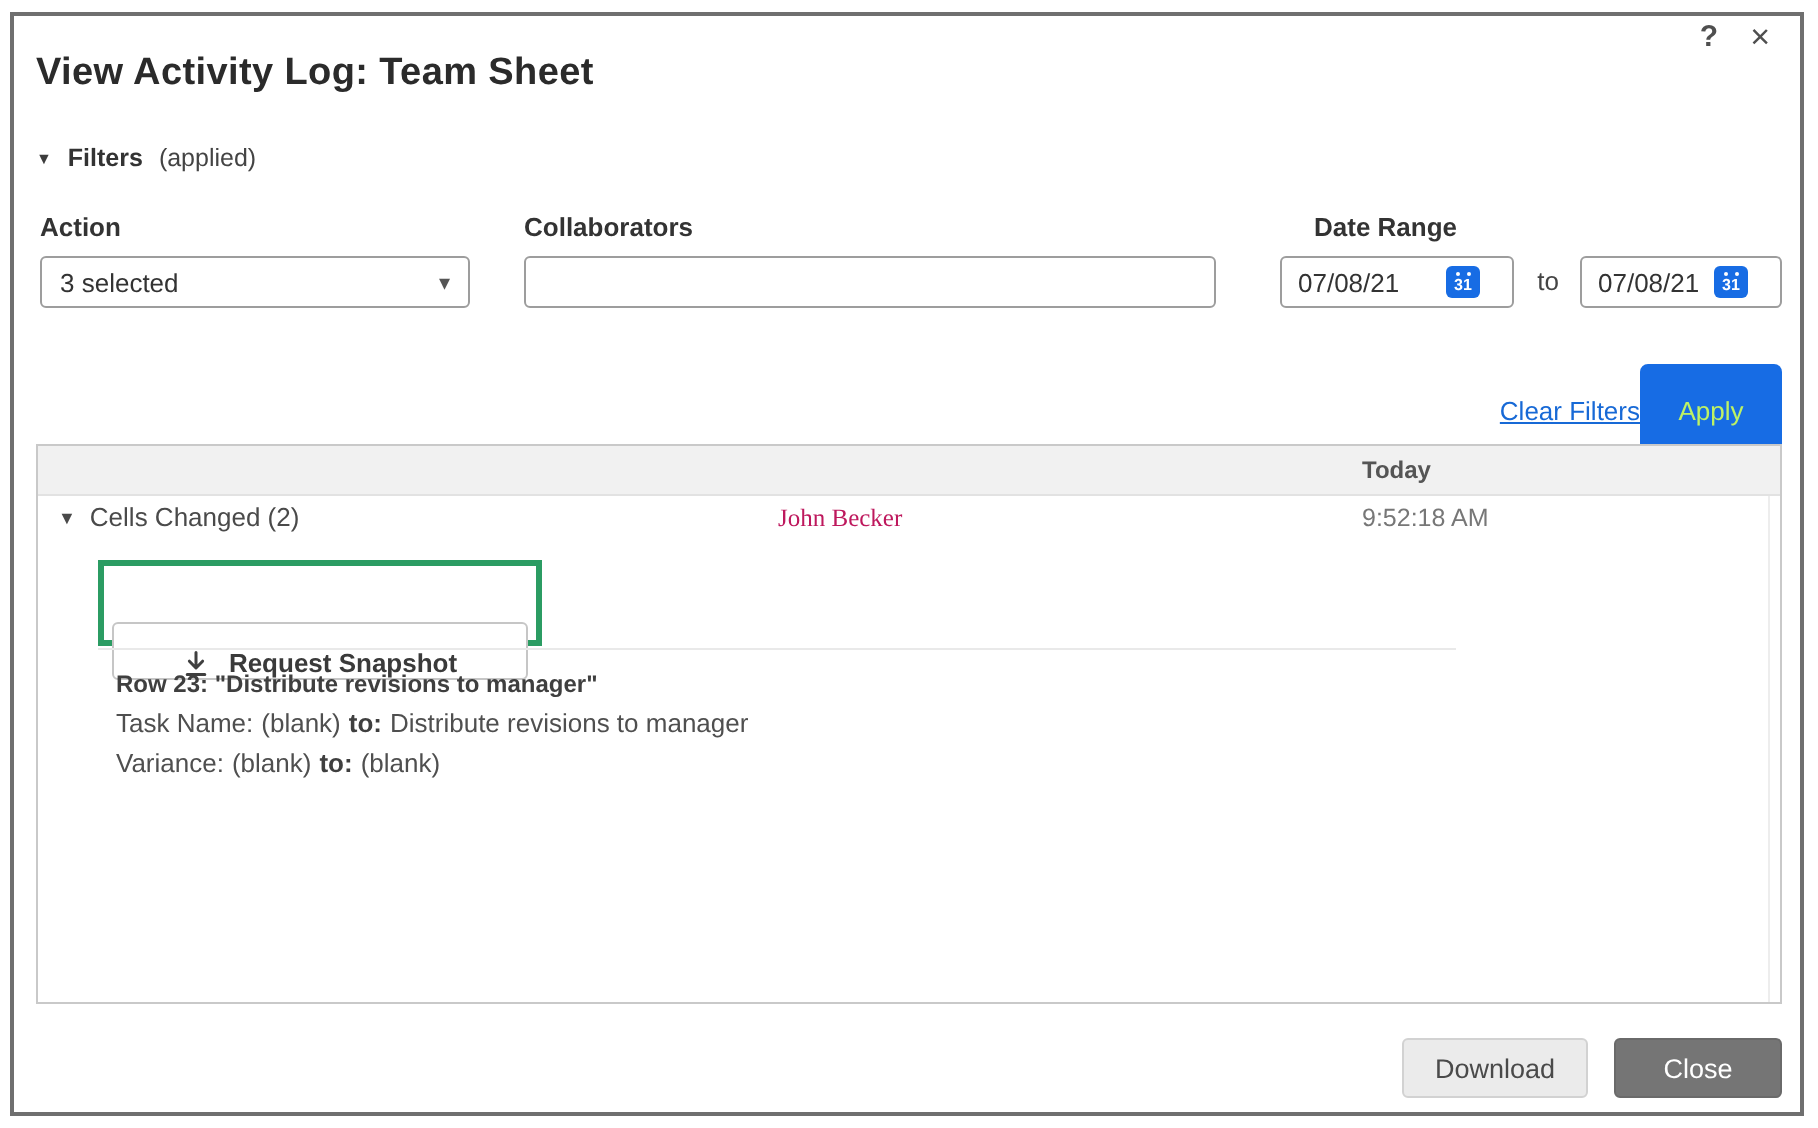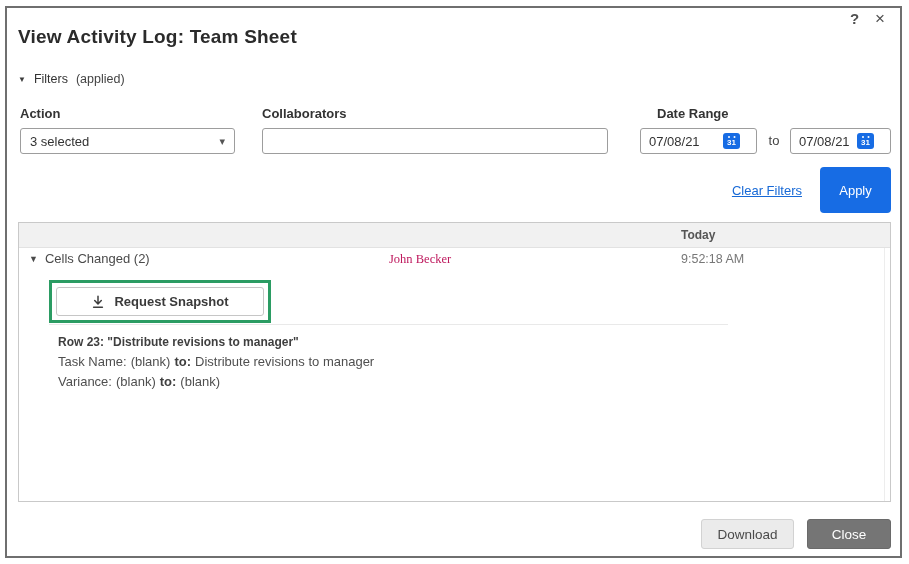--- a/index.html
+++ b/index.html
@@ -10,59 +10,59 @@
   
   .win-icons { position:absolute; top:2px; right:15px; display:flex; gap:16px; align-items:center; color:#4f4f4f; }
   .help-glyph { font-size:15px; font-weight:bold; cursor:pointer; }
   .close-glyph { font-size:17px; cursor:pointer; line-height:1; }
 
   .page-title { position:absolute; left:11px; top:18px; font-size:19px; font-weight:bold; color:#2b2b2b; letter-spacing:.2px; }
 
   
   .filters-toggle { position:absolute; left:11px; top:64px; display:flex; align-items:center; gap:8px; cursor:pointer; }
   .tri { font-size:8px; color:#3c3c3c; }
-  .filters-label { font-size:12.5px; font-weight:normal; color:#333; }
+  .filters-label { font-size:12.5px; font-weight:bold; color:#333; }
   .filters-status { font-size:12.5px; color:#444; }
 
   .field-label { position:absolute; top:98px; font-size:13px; font-weight:bold; color:#333; }
   .lbl-action { left:13px; }
   .lbl-collab { left:255px; }
   .lbl-dates { left:650px; }
 
   .inp { position:absolute; top:120px; height:26px; background:#fff; border:1px solid #9d9d9d; border-radius:3px; font-size:13px; color:#333; }
   .select-box { left:13px; width:215px; display:flex; align-items:center; justify-content:space-between; padding:0 9px; cursor:pointer; }
   .caret { font-size:11px; color:#555; }
   .collab-input { left:255px; width:346px; padding:0 8px; outline:none; font-family:"Liberation Sans", sans-serif; }
   .date-box { display:flex; align-items:center; justify-content:space-between; padding:0 16px 0 8px; cursor:text; }
   .date-from { left:633px; width:117px; }
   .date-to { left:783px; width:101px; }
   .to-label { position:absolute; top:125px; left:756px; width:22px; text-align:center; font-size:13px; color:#444; }
 
   .cal-icon { position:relative; width:17px; height:16px; background:#176CE4; border-radius:3px; display:flex; align-items:flex-end; justify-content:center; cursor:pointer; flex:0 0 auto; }
   .cal-icon::before { content:""; position:absolute; top:2.5px; left:4.5px; width:2.5px; height:2.5px; border-radius:50%; background:#fff; box-shadow:5.5px 0 0 #fff; }
   .cal-num { font-size:8px; font-weight:bold; color:#fff; line-height:1; margin-bottom:2.5px; }
 
-  .filter-actions { position:absolute; top:167px; right:9px; height:30px; display:flex; align-items:center; gap:18px; }
+  .filter-actions { position:absolute; top:182px; right:9px; height:30px; display:flex; align-items:center; }
   .clear-link { font-size:13px; color:#1769D6; text-decoration:underline; cursor:pointer; }
-  .apply-btn { min-width:71px; height:46px; background:#176CE4; color:#ffffff; border:none; border-radius:4px; font-size:13px; font-family:"Liberation Sans", sans-serif; padding:16px 16px; cursor:pointer; }
+  .apply-btn { min-width:71px; height:46px; background:#176CE4; color:#bef264; border:none; border-radius:4px; font-size:13px; font-family:"Liberation Sans", sans-serif; padding:16px 16px; cursor:pointer; }
 
   
   .log-panel { position:absolute; left:11px; top:214px; width:873px; height:280px; border:1px solid #c9c9c9; background:#fff; }
   .log-header { position:relative; height:25px; background:#f1f1f1; border-bottom:1px solid #e2e2e2; }
   .day-header { position:absolute; left:662px; top:5px; font-size:12px; font-weight:bold; color:#555; }
   .scroll-track { position:absolute; top:25px; bottom:0; right:0; width:6px; border-left:1px solid #ededed; background:#fff; }
 
   .entry-toggle { position:absolute; left:10px; top:28px; display:flex; align-items:center; gap:7px; cursor:pointer; }
   .entry-tri { font-size:9px; color:#4a4a4a; }
   .entry-title { font-size:13px; color:#4a4a4a; }
   .entry-user { position:absolute; left:370px; top:29px; font-size:12.5px; color:#be185d;font-family:Liberation Serif, serif; }
   .entry-time { position:absolute; left:662px; top:29px; font-size:12.5px; color:#777; }
 
   .highlight-box { position:absolute; left:30px; top:57px; width:222px; height:43px; border:3px solid #2B9C63; padding:4px; }
-  .snapshot-btn { width:100%; height:100%; display:flex; align-items:center; justify-content:center; gap:9px; background:#fff; border:1px solid #c6c6c6; border-radius:3px; font-size:13px; font-weight:bold; color:#3a3a3a; font-family:"Liberation Sans", sans-serif; cursor:pointer; }
+  .snapshot-btn { width:100%; height:100%; display:flex; align-items:flex-end; justify-content:center; gap:9px; background:#fff; border:1px solid #c6c6c6; border-radius:3px; font-size:13px; font-weight:bold; color:#3a3a3a; font-family:"Liberation Sans", sans-serif; cursor:pointer;margin-top:24px; }
 
   .detail-separator { position:absolute; left:30px; top:101px; width:679px; border-top:1px solid #e9e9e9; }
   .row-header { position:absolute; left:39px; top:112px; font-size:12px; font-weight:bold; color:#3f3f3f; }
   .change-line { position:absolute; left:39px; font-size:13px; color:#4f4f4f; }
   .change-line > span, .change-line > b { margin-right:4px; }
   .change-line b { color:#3f3f3f; }
   .change-0 { top:131px; }
   .change-1 { top:151px; }
 
   

